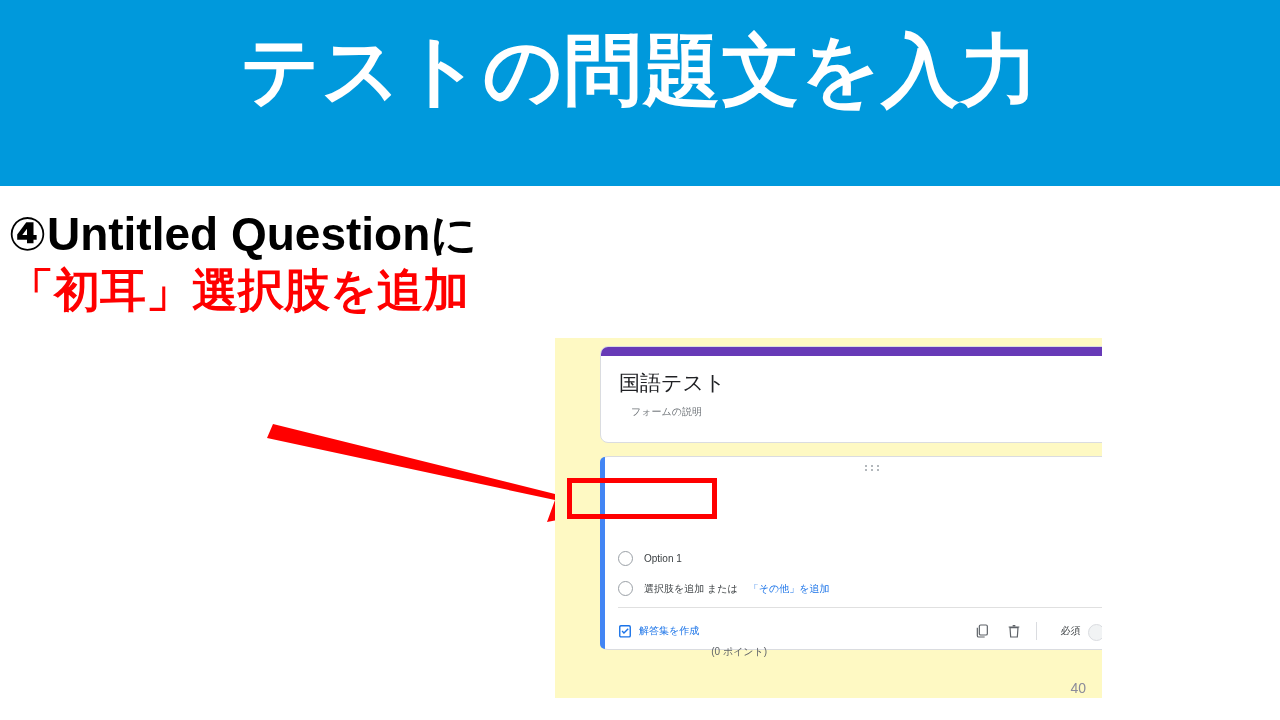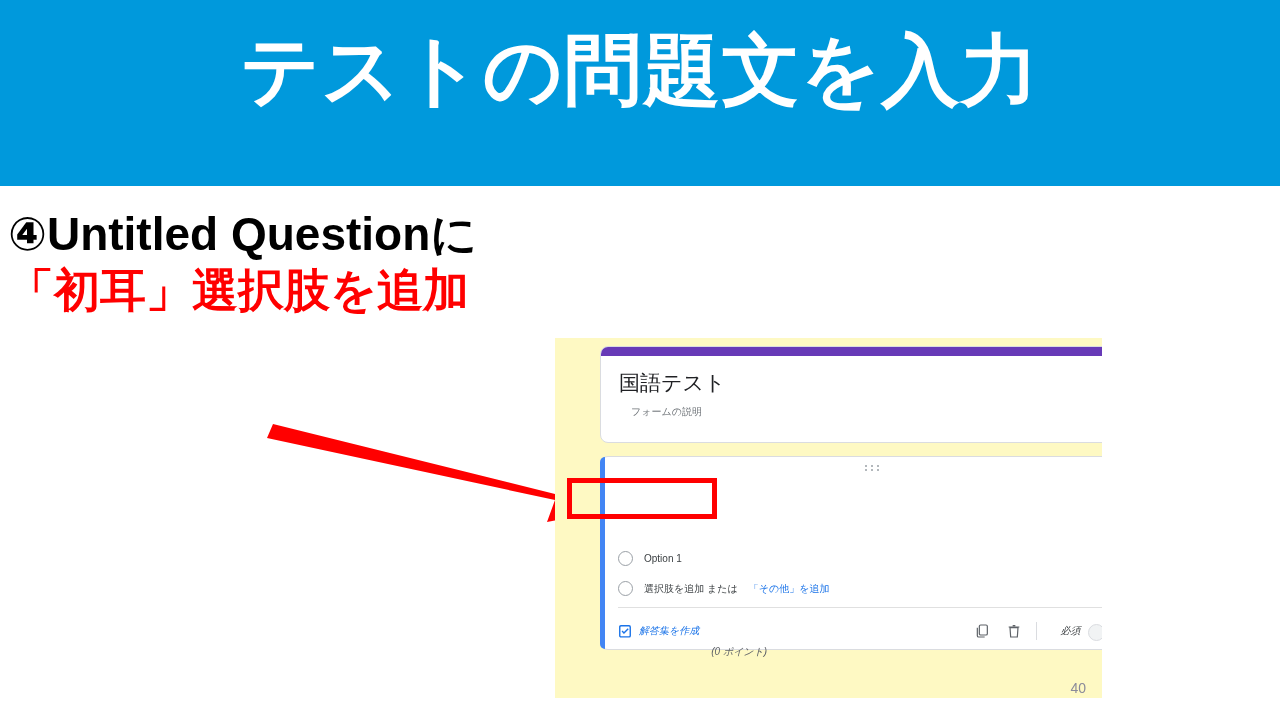--- a/index.html
+++ b/index.html
@@ -252,21 +252,20 @@
   }
 
   #gf-footer {
     position: absolute;
     left: 18px;
     right: 14px;
     top: 160px;
     height: 28px;
     display: flex;
     align-items: center;
-    font-style: italic;
   }
   #gf-answerkey-icon {
     width: 14px; height: 14px;
     flex: none;
   }
   #gf-answerkey-label {
     margin-left: 7px;
     font-size: 10px;
     color: #1a73e8;
   }

